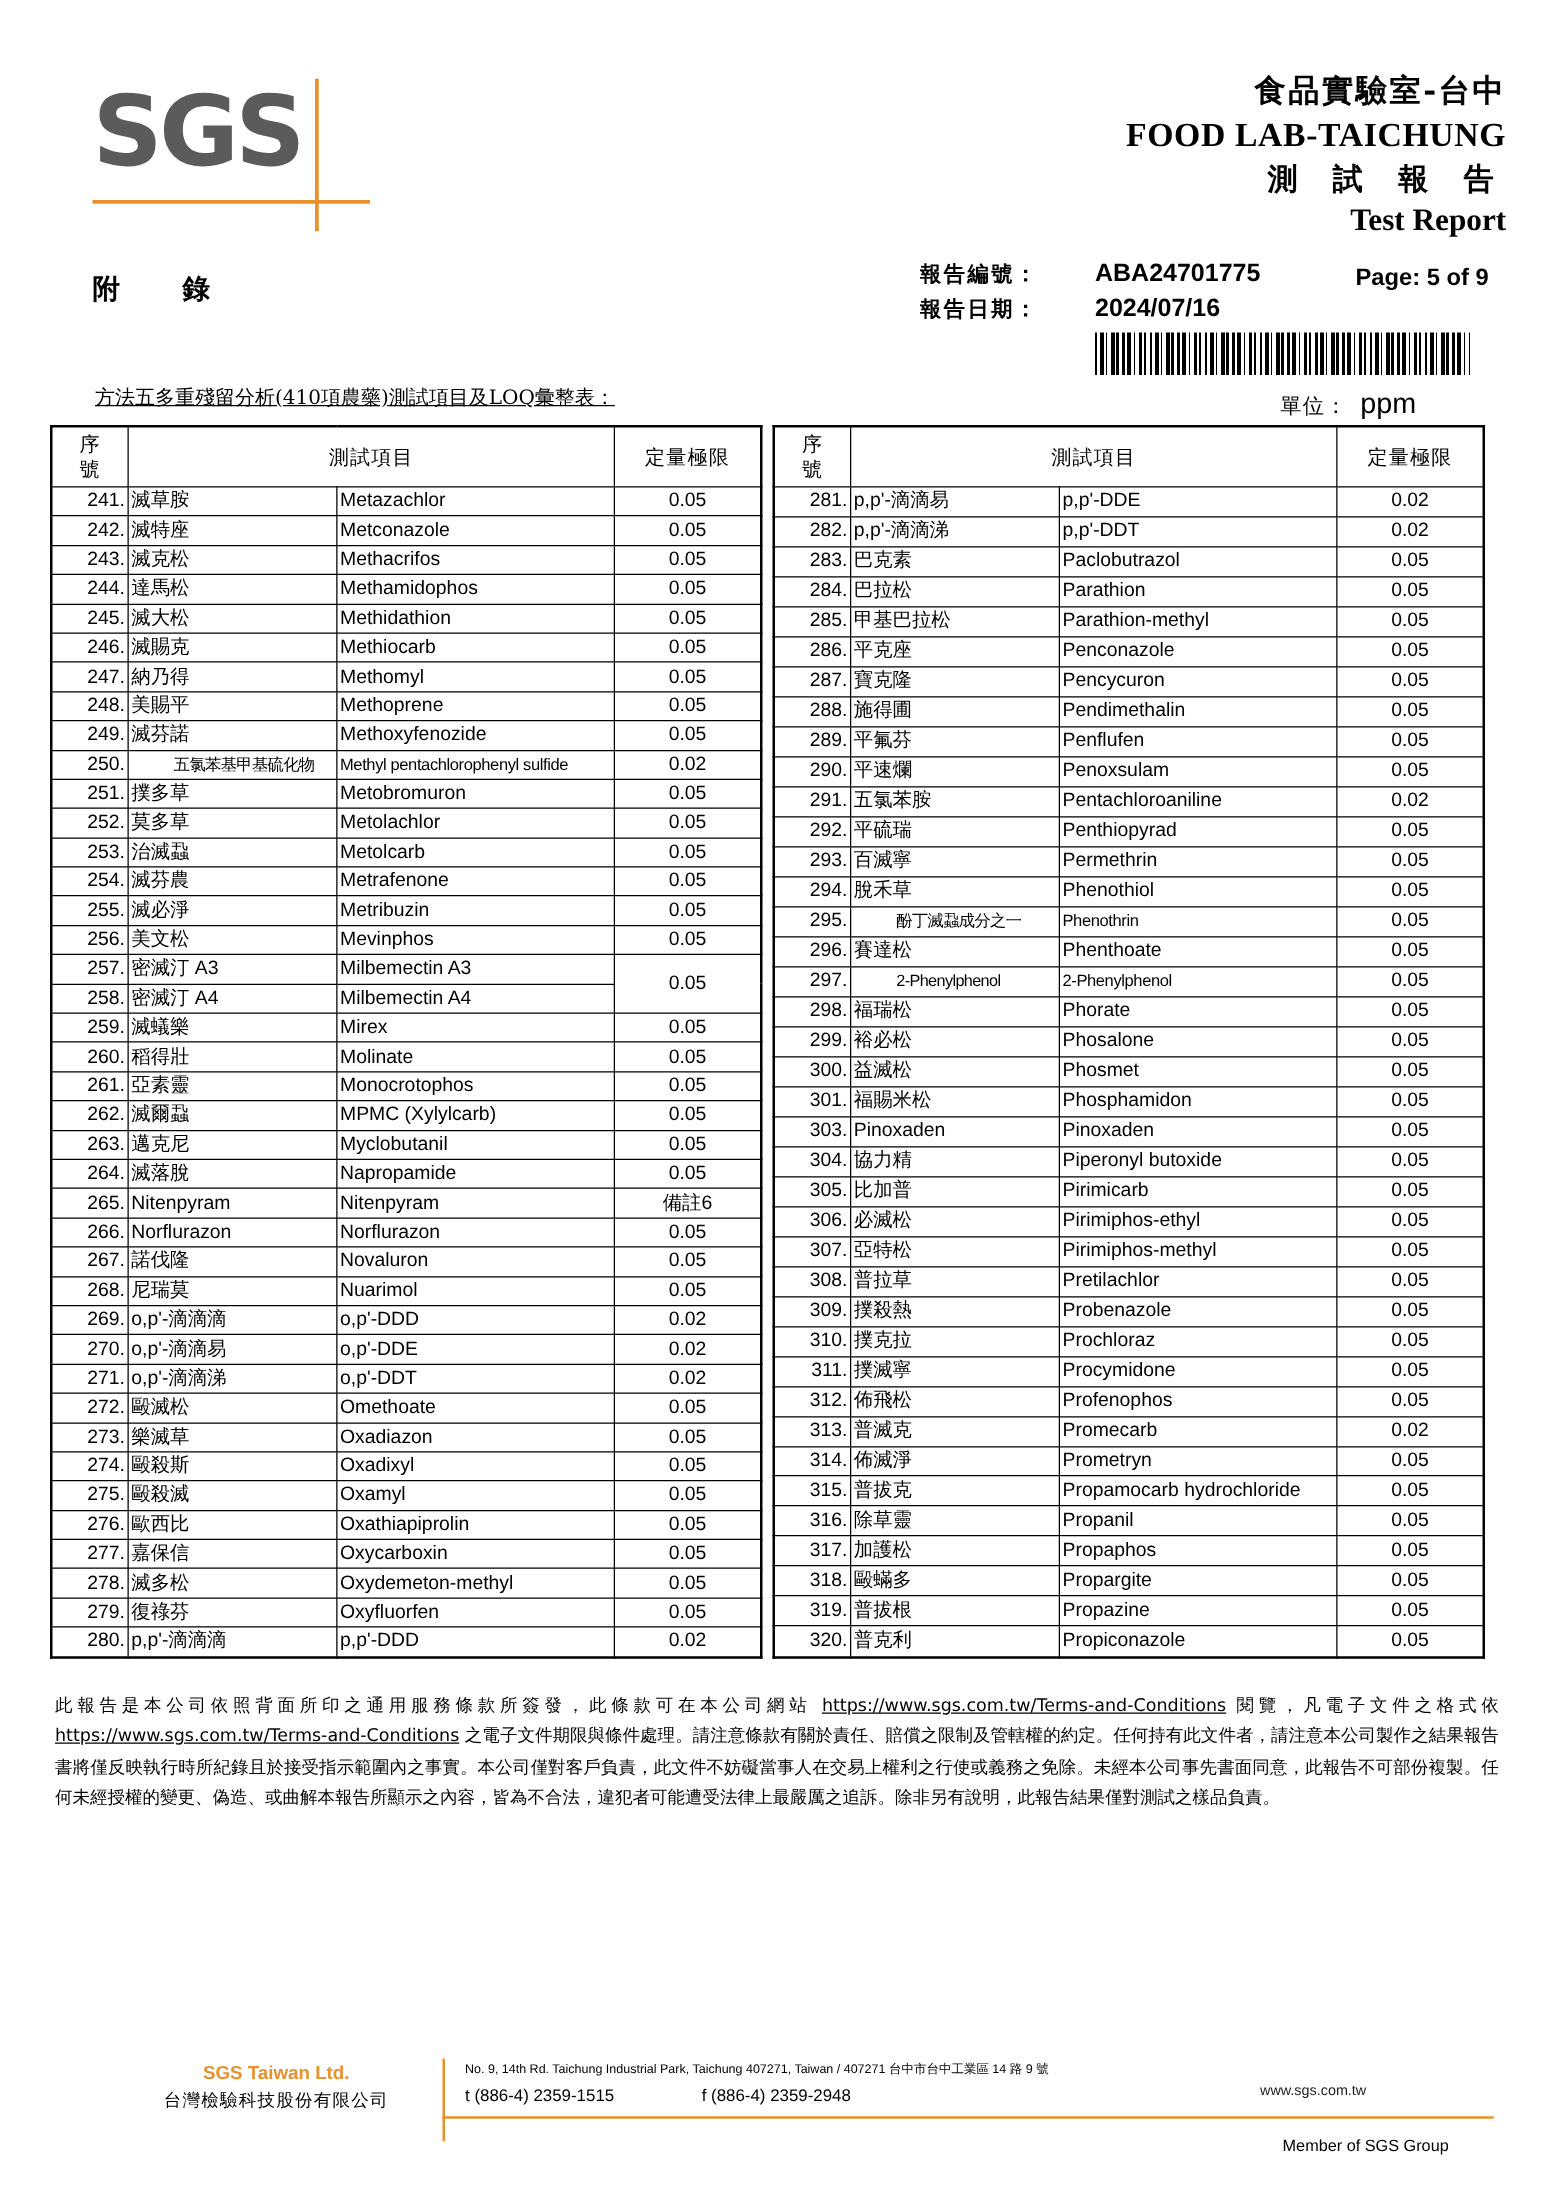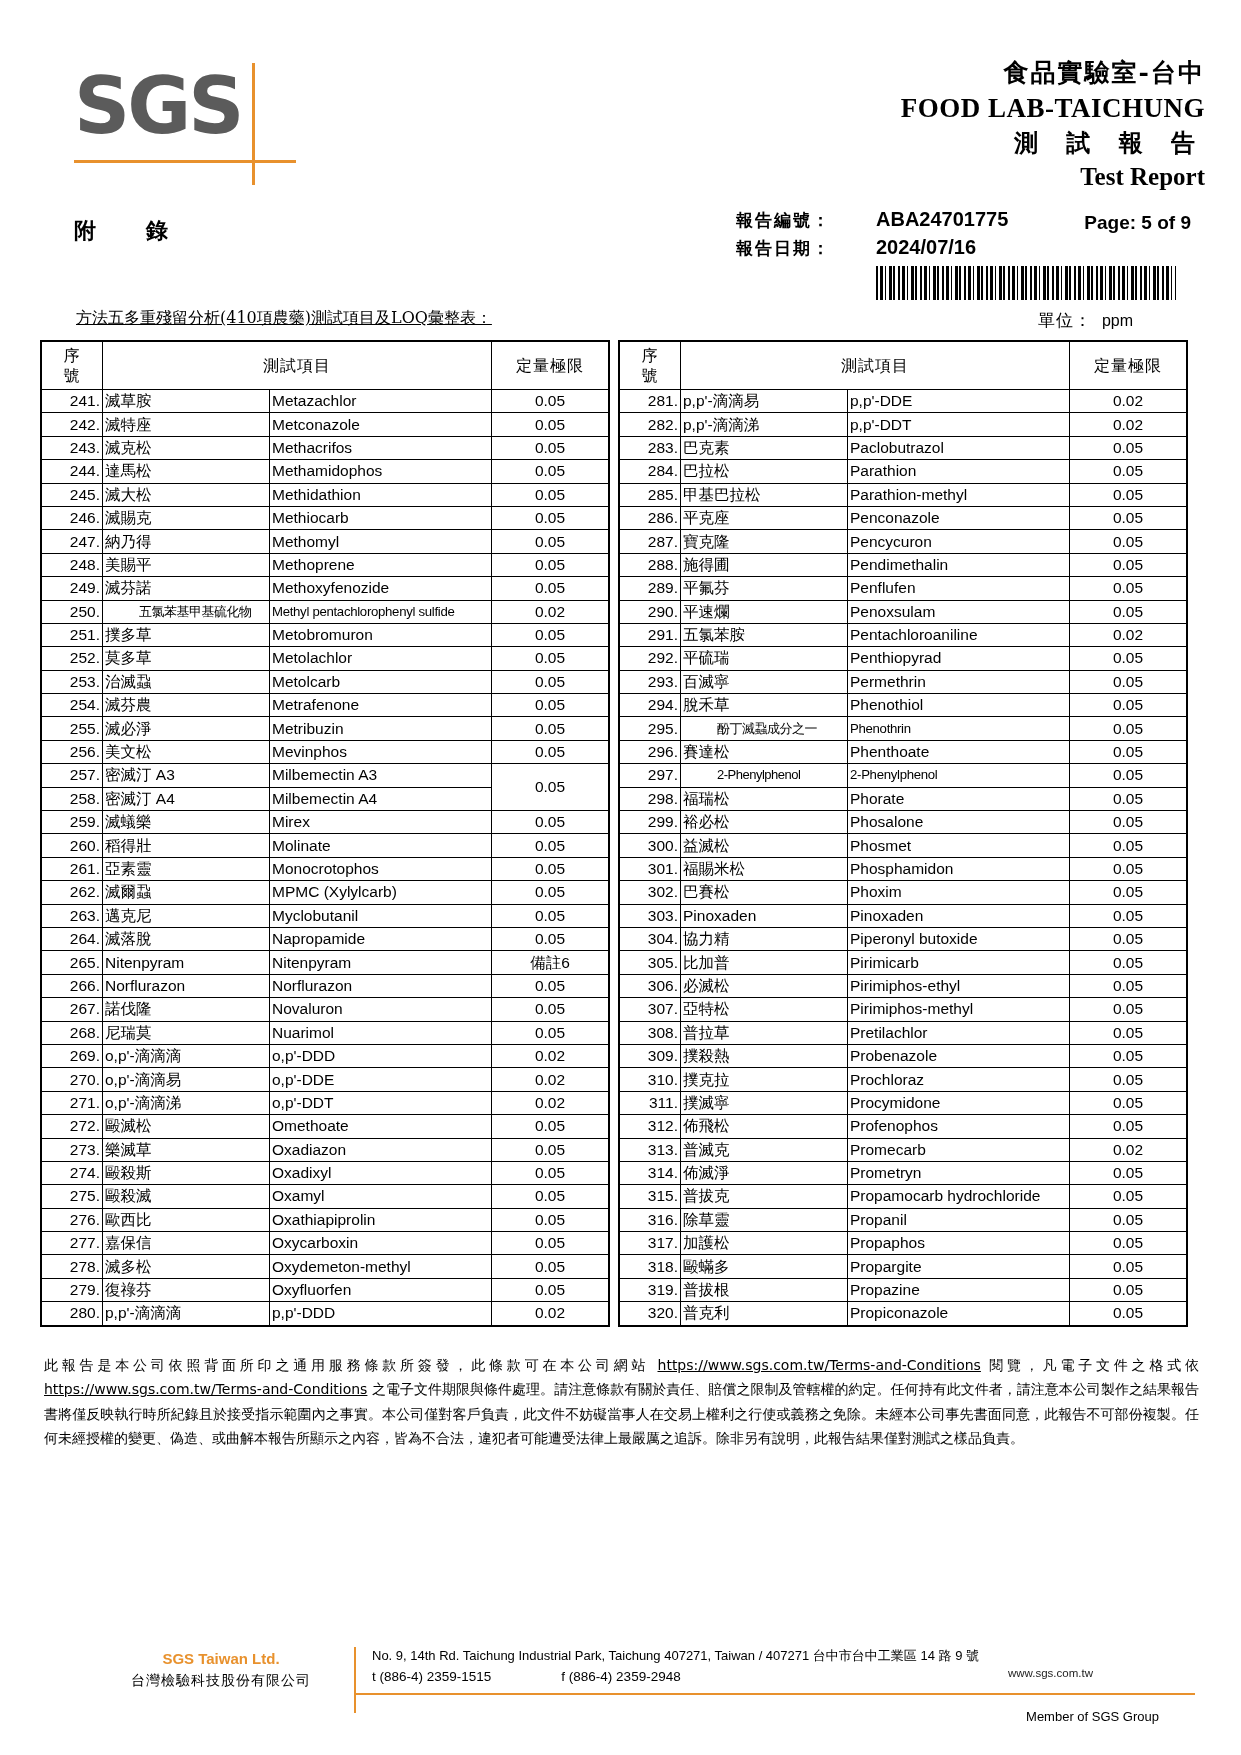--- a/index.html
+++ b/index.html
@@ -178,21 +178,21 @@
   .unit-label {
     position: absolute;
     right: 72px;
     top: 1px;
     font-family: "DejaVu Serif", serif;
     font-size: 17px;
     letter-spacing: 1px;
   }
   .unit-value {
     font-family: "Liberation Sans", sans-serif;
-    font-size: 16px;
+    font-size: 23px;
     letter-spacing: 0;
     padding-left: 10px;
   }
 
   
   .tables {
     display: flex;
     gap: 8px;
     margin-top: 2px;
     padding: 0 4px;
@@ -287,21 +287,21 @@
     height: 2px;
     background: #e8912d;
   }
   .addr-right {
     position: absolute;
     left: 336px;
     top: -4px;
     right: 0;
   }
   .addr-street {
-    font-size: 13px;
+    font-size: 10px;
     font-family: "Liberation Sans", sans-serif;
     line-height: 21px;
   }
   .addr-phone {
     font-size: 13.5px;
     font-family: "Liberation Sans", sans-serif;
     line-height: 22px;
     position: relative;
   }
   .addr-phone .fax { padding-left: 70px; }
@@ -748,26 +748,20 @@
           <tr>
             <td class="c-seq">300.</td>
             <td class="c-cn">益滅松</td>
             <td class="c-en">Phosmet</td>
             <td class="c-loq">0.05</td>
           </tr>
           <tr>
             <td class="c-seq">301.</td>
             <td class="c-cn">福賜米松</td>
             <td class="c-en">Phosphamidon</td>
-            <td class="c-loq">0.05</td>
-          </tr>
-          <tr>
-            <td class="c-seq">302.</td>
-            <td class="c-cn">巴賽松</td>
-            <td class="c-en">Phoxim</td>
             <td class="c-loq">0.05</td>
           </tr>
           <tr>
             <td class="c-seq">303.</td>
             <td class="c-cn">Pinoxaden</td>
             <td class="c-en">Pinoxaden</td>
             <td class="c-loq">0.05</td>
           </tr>
           <tr>
             <td class="c-seq">304.</td>

